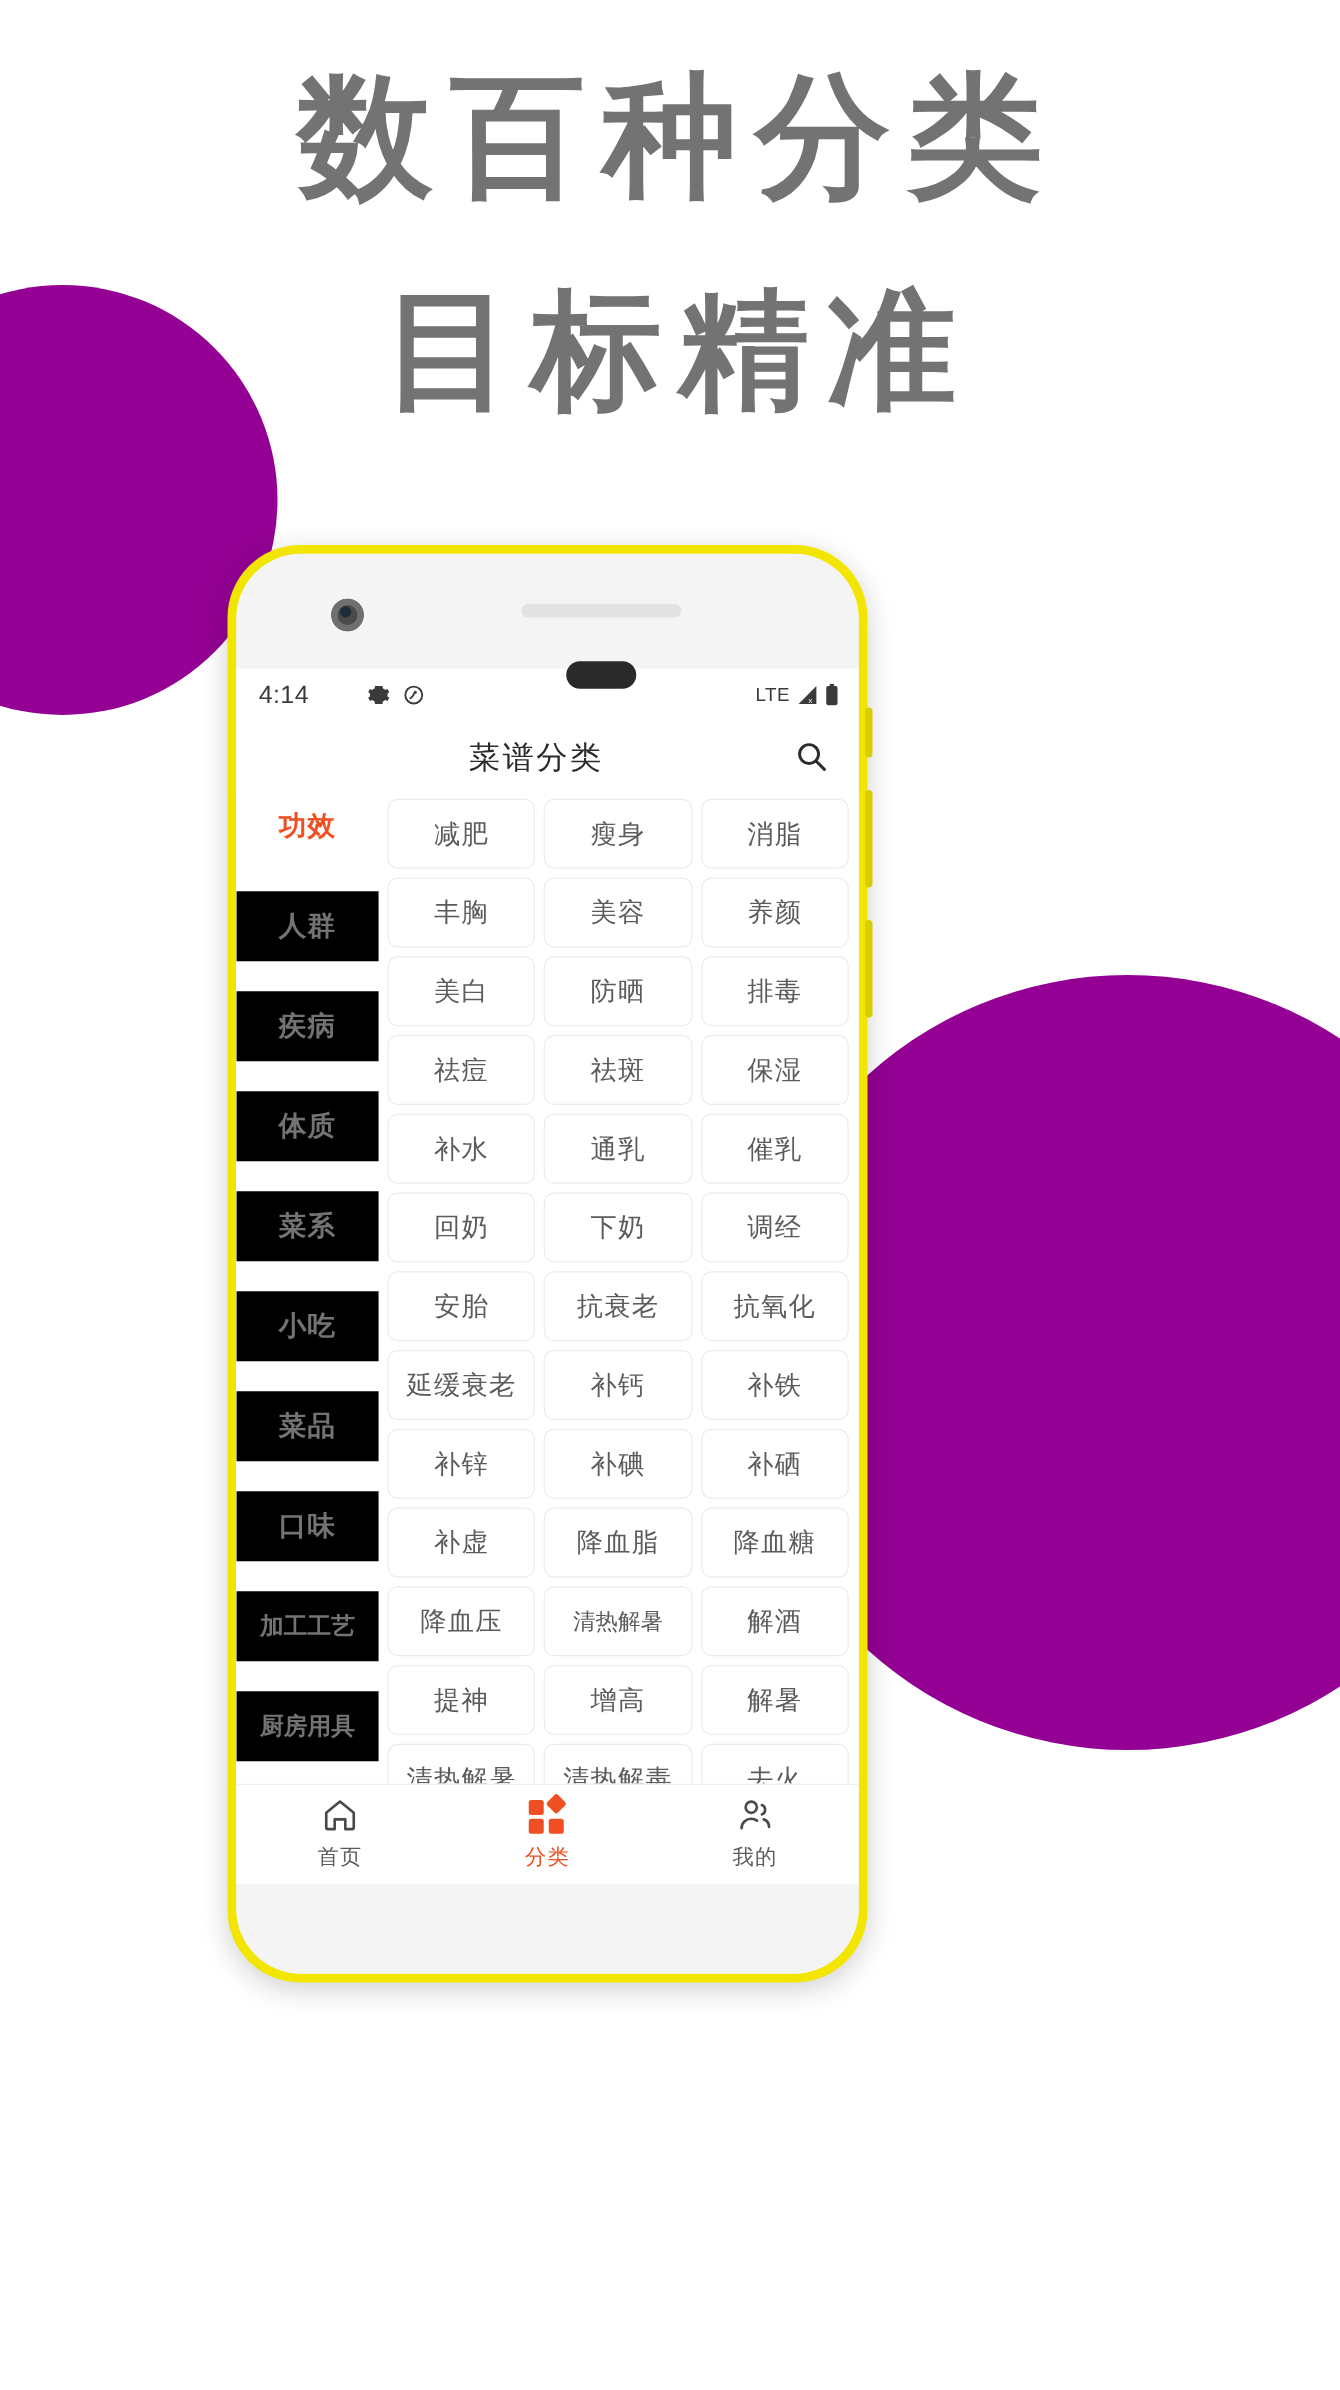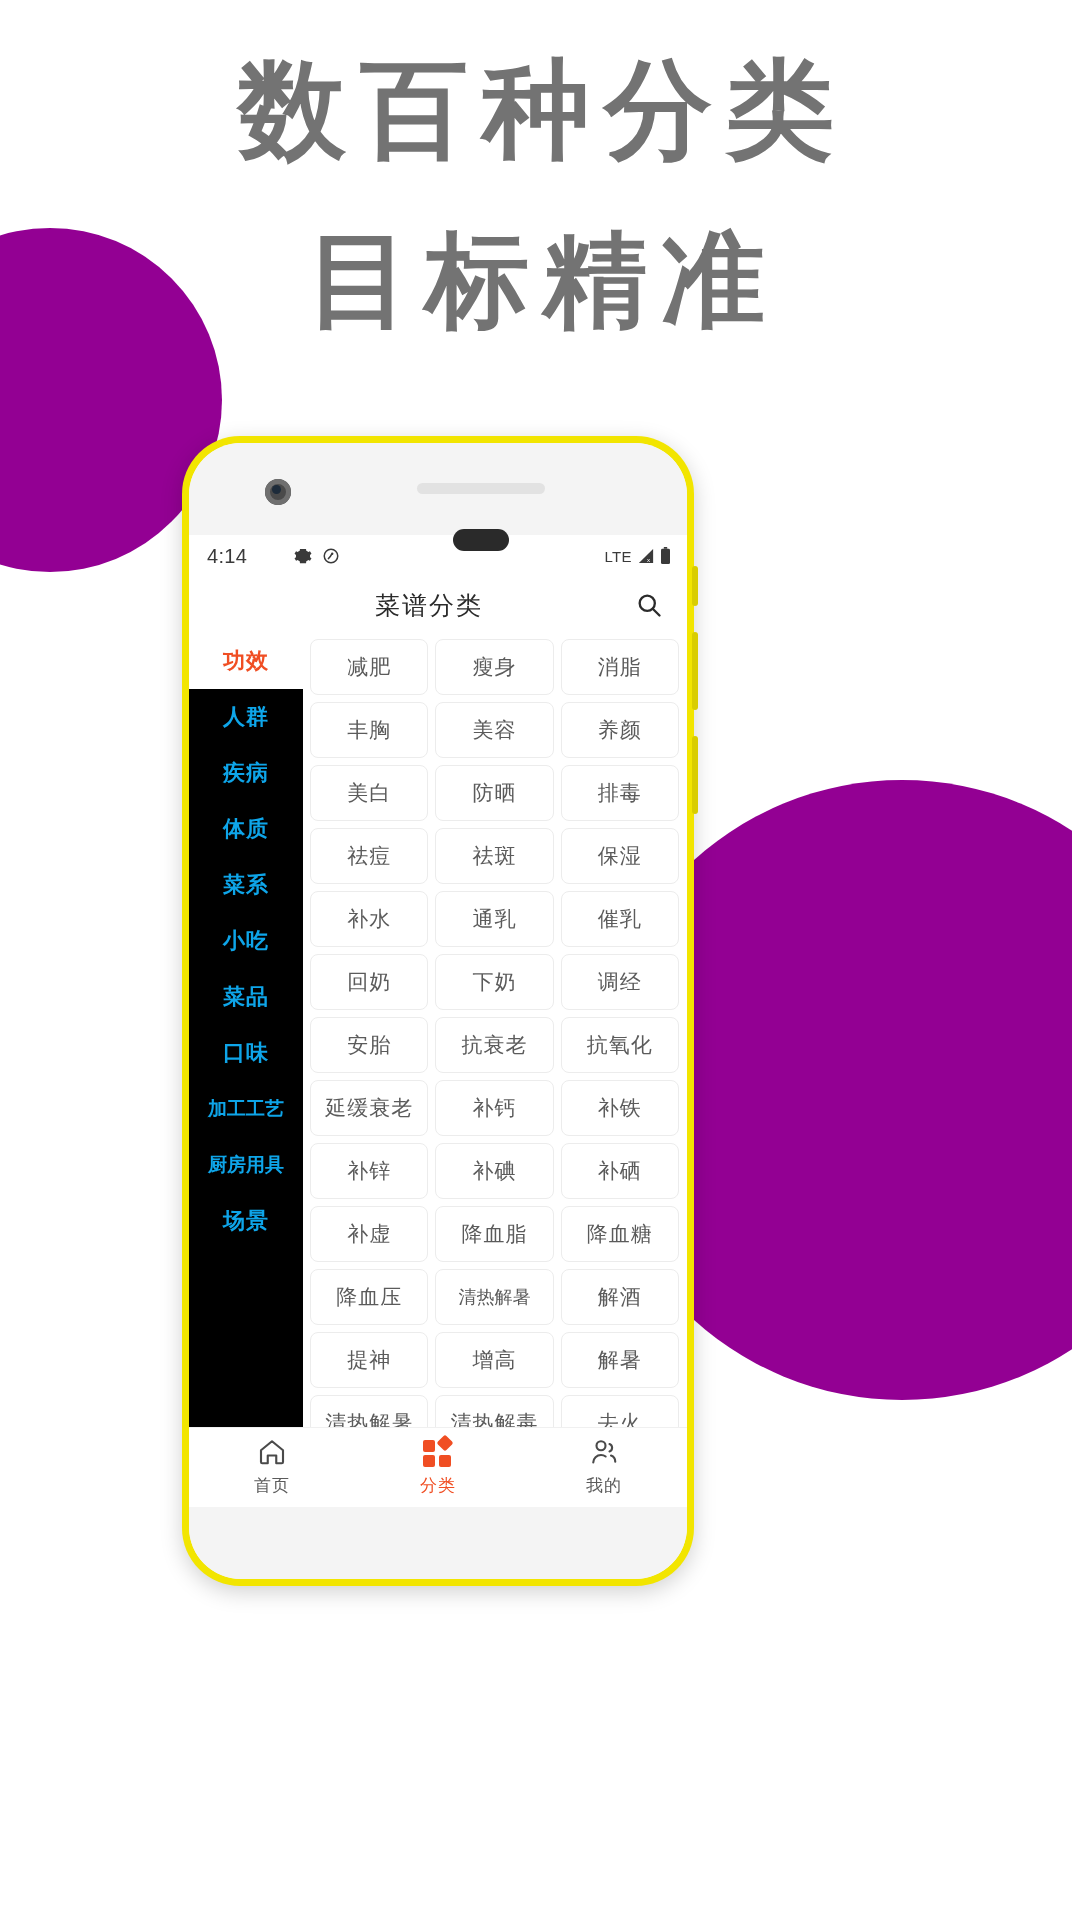--- a/index.html
+++ b/index.html
@@ -182,29 +182,30 @@
     min-height: 0;
     background: #ffffff;
     overflow: hidden;
   }
 
   .sidebar {
     flex: 0 0 114px;
     display: flex;
     flex-direction: column;
     background: #ffffff;
+    gap: 24px;
   }
   .side-item {
     flex: 0 0 56px;
     display: flex;
     align-items: center;
     justify-content: center;
     font-size: 22px;
     font-weight: 700;
-    color: #0ea5e9;
+    color: #737373;
     background: #000000;
     letter-spacing: 1px;
     cursor: pointer;
     white-space: nowrap;
   }
   .side-item.narrow { font-size: 19px; letter-spacing: 0; }
   .side-item.active {
     background: #ffffff;
     color: #F04E23;
   }

